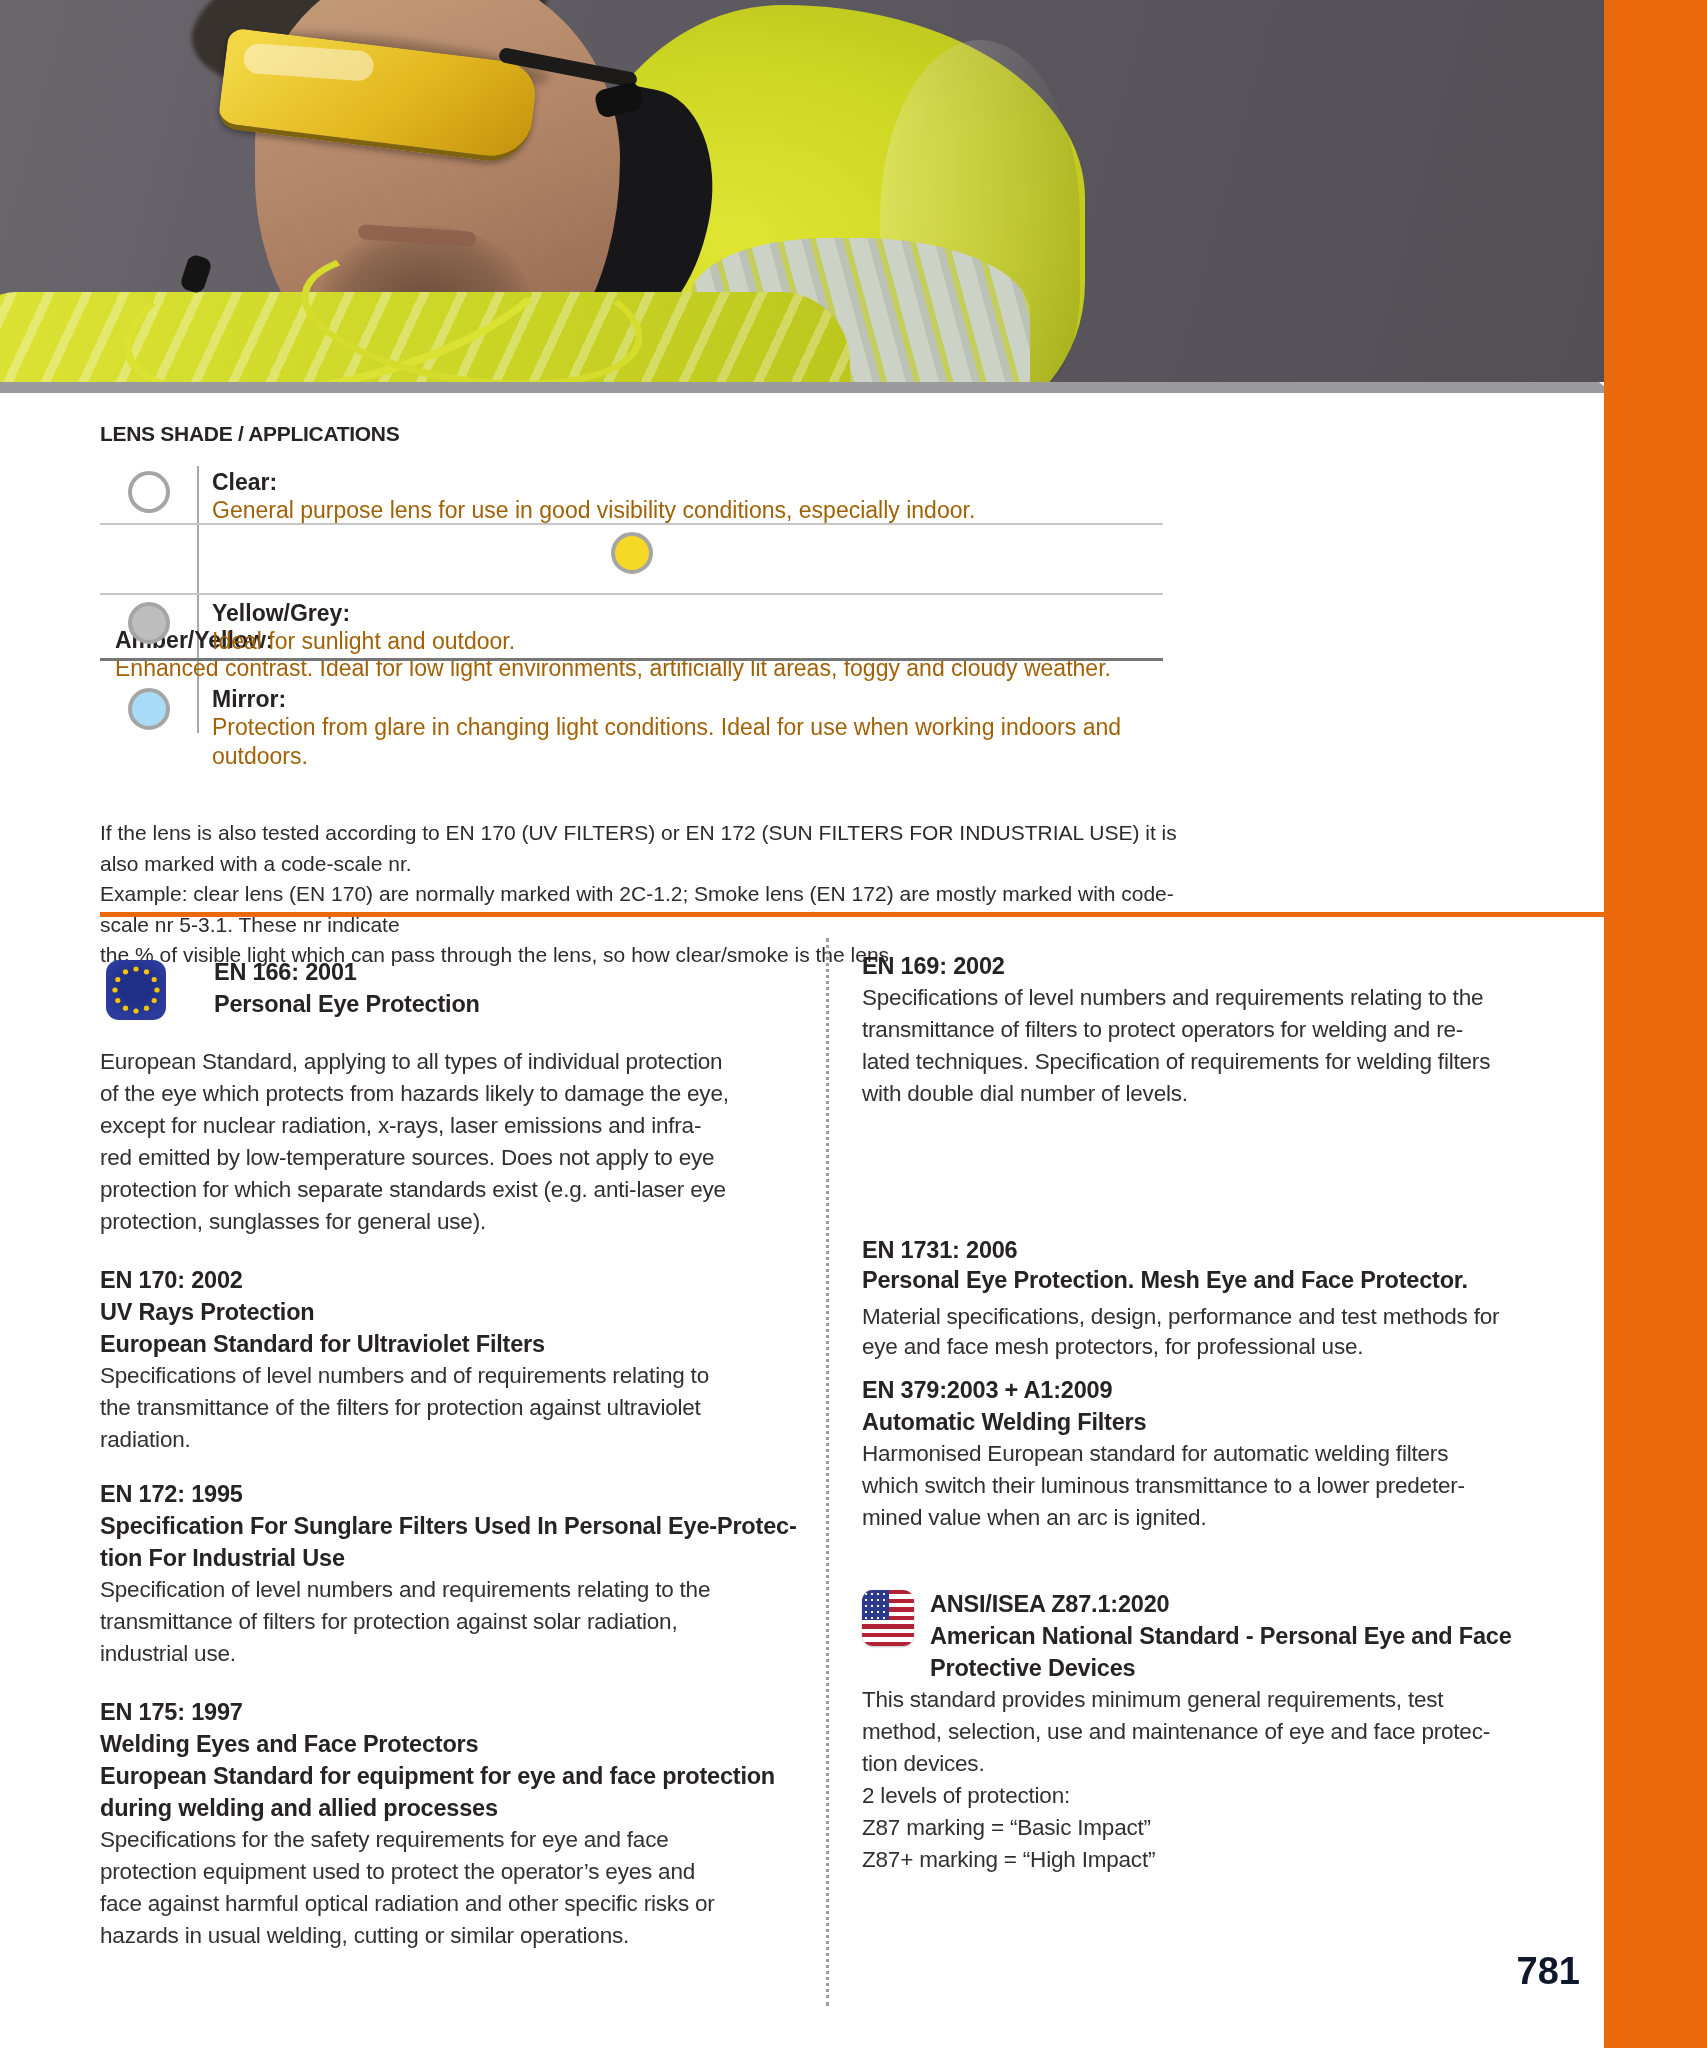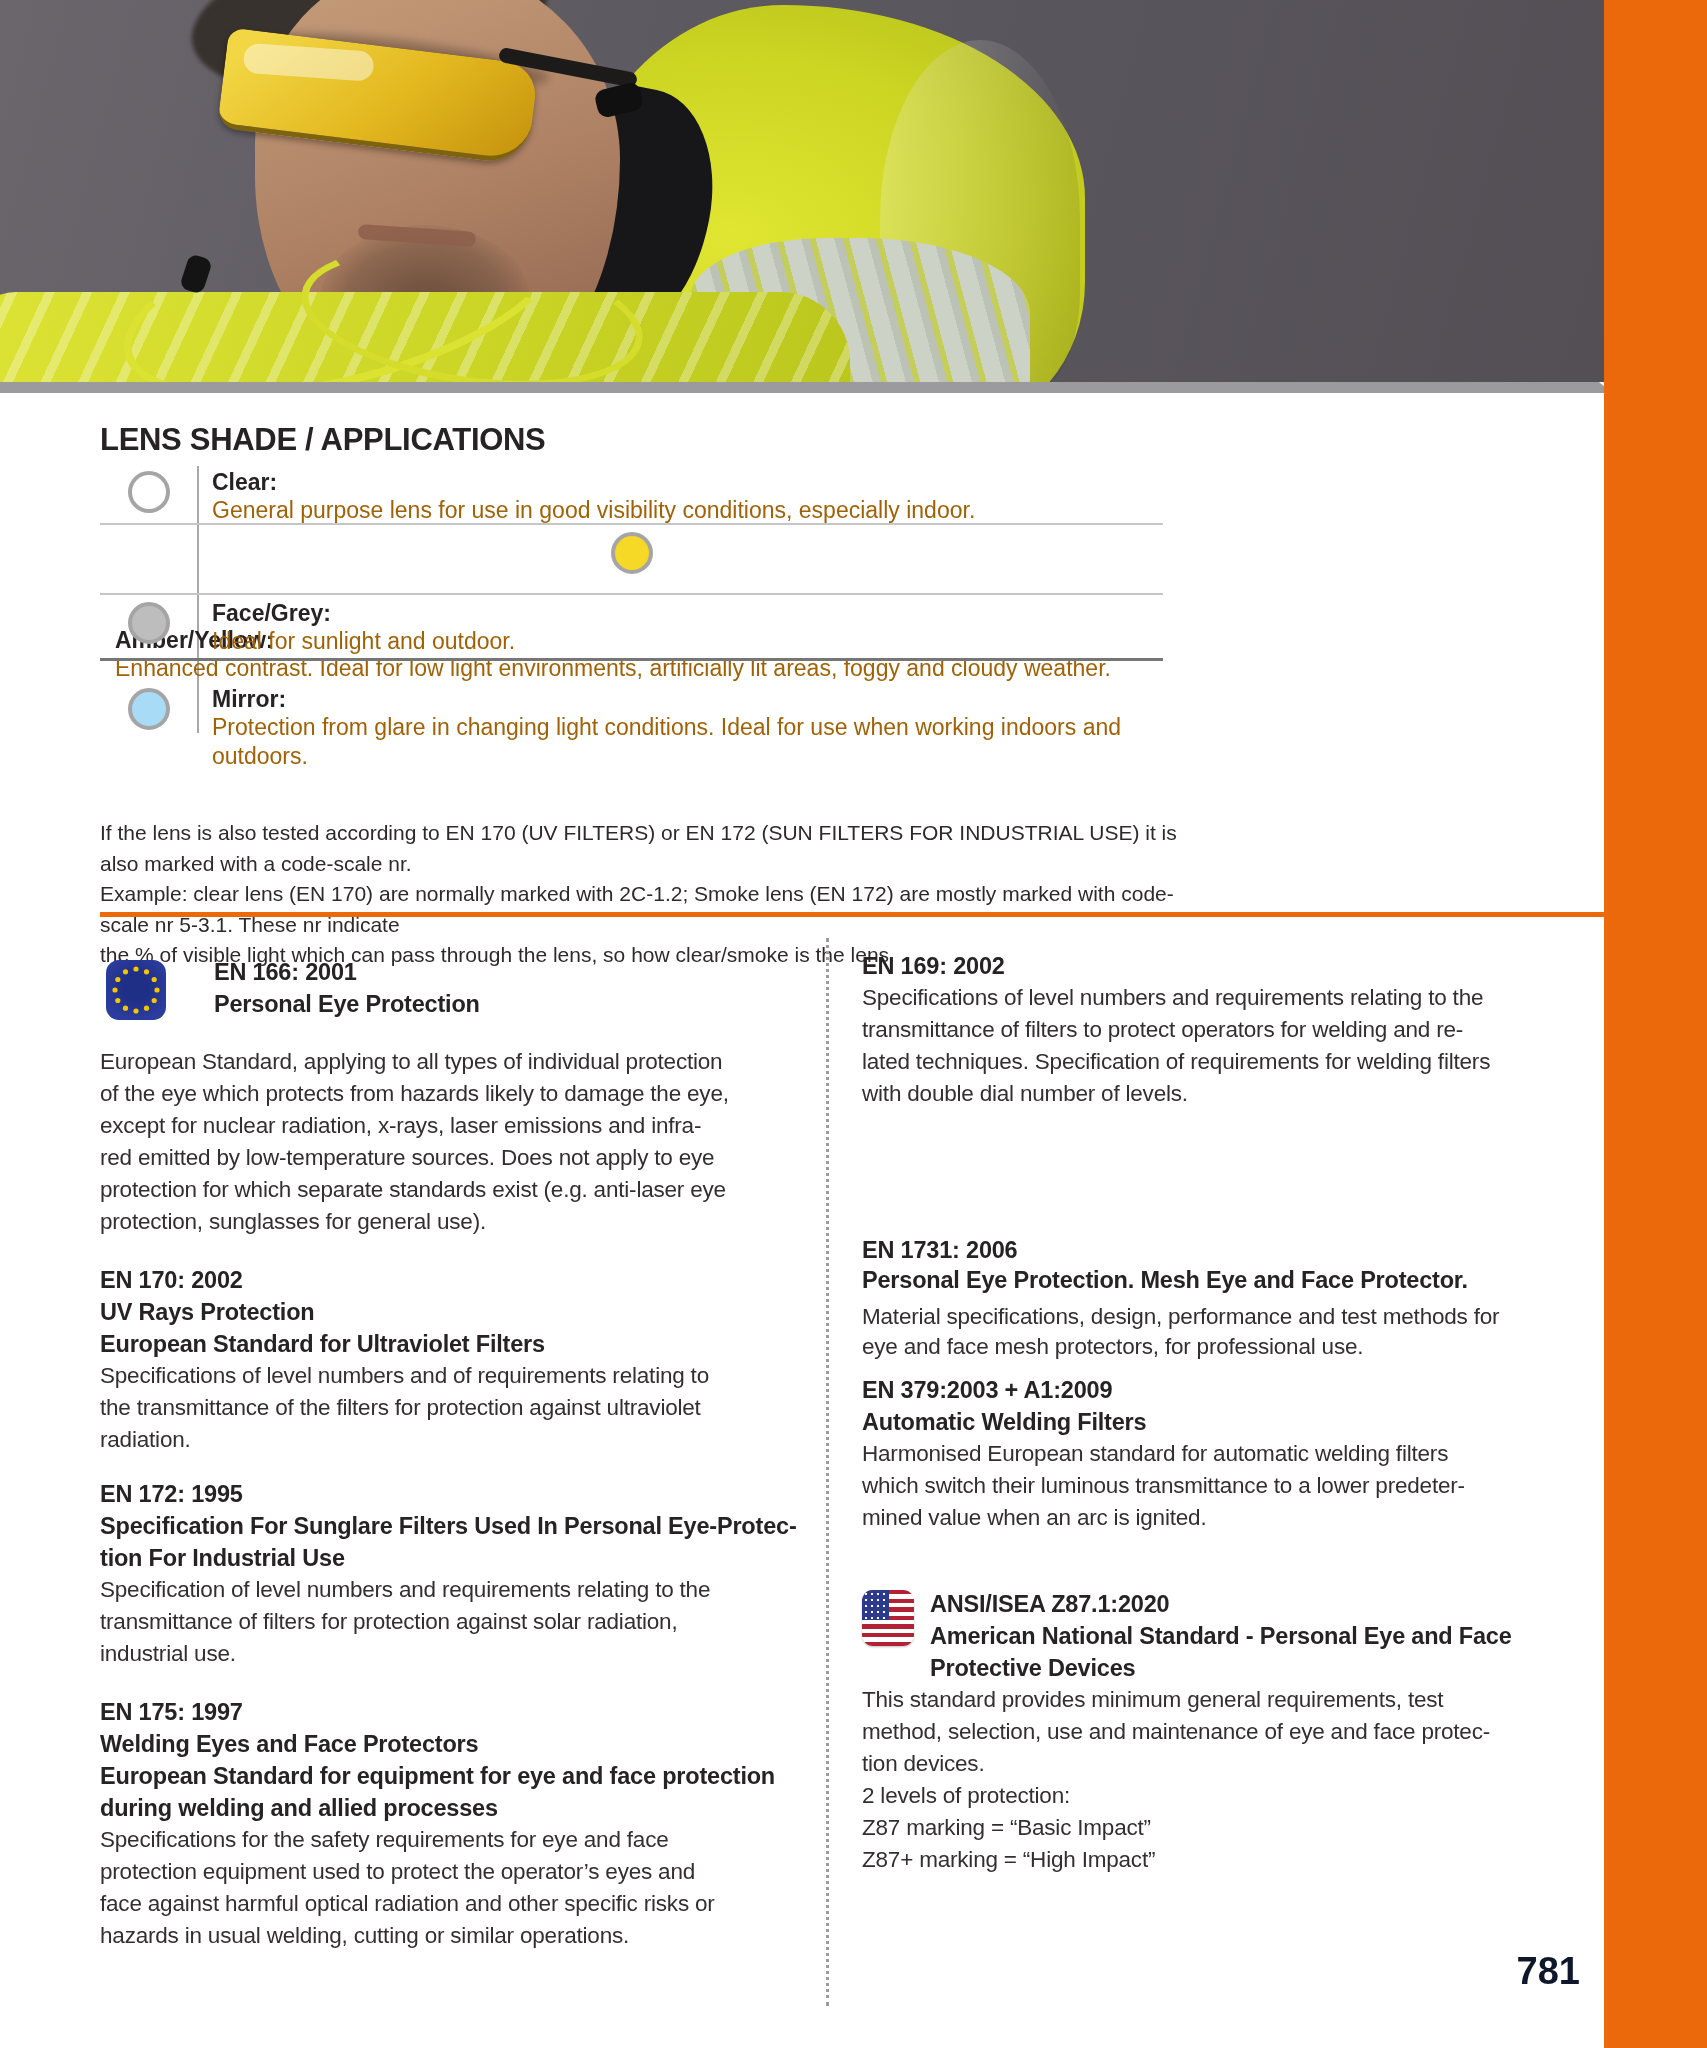--- a/index.html
+++ b/index.html
@@ -52,21 +52,21 @@
         border-radius:9px;transform:rotate(18deg);}
   .toggle2{position:absolute;left:596px;top:86px;width:46px;height:28px;background:#101010;
         border-radius:10px;transform:rotate(-14deg);}
   .photo-bar{position:absolute;left:0;top:382px;width:1612px;height:11px;background:#9b9a9c;
         clip-path:polygon(0 0,1599px 0,1612px 100%,0 100%);}
 
   
   .stripe{position:absolute;left:1604px;top:0;width:103px;height:2048px;background:#EB690B;}
 
   
-  .title{position:absolute;left:100px;top:422px;font-size:31px;font-weight:bold;
+  .title{position:absolute;left:100px;top:422px;font-size:21px;font-weight:bold;
          letter-spacing:-0.3px;color:#272324;}
   .lens-table{position:absolute;left:100px;top:464px;width:1063px;}
   .lens-table .vrule{position:absolute;left:97px;top:2px;bottom:6px;width:2px;background:#a8a8a8;}
   .lens-row{display:flex;box-sizing:border-box;position:relative;}
   .lens-row.r1{height:61px;border-bottom:2px solid #c6c6c6;}
   .lens-row.r2{height:70px;border-bottom:2px solid #c6c6c6;flex-direction:column;}
   .lens-row.r3{height:66px;border-bottom:3px solid #767676;}
   .lens-row.r4{height:80px;border-bottom:3px solid #767676;}
   .lens-row.r5{height:78px;padding-top:20px;}
   .sw-col{flex:0 0 97px;display:flex;justify-content:center;}
@@ -149,21 +149,21 @@
         <div class="lens-name">Amber/Yellow:</div>
         <div class="lens-desc">Enhanced contrast. Ideal for low light environments, artificially lit areas, foggy and cloudy weather.</div>
       </div>
     </div>
 
     <div class="lens-row r3">
       <div class="sw-col">
           <div class="swatch" style="background-color: rgb(189, 189, 189);"></div>
         </div>
       <div class="lens-text">
-        <div class="lens-name">Face/Grey:</div>
+        <div class="lens-name">Yellow/Grey:</div>
         <div class="lens-desc">Ideal for sunlight and outdoor.</div>
       </div>
     </div>
 
 
     <div class="lens-row r5">
       <div class="sw-col">
           <div class="swatch" style="background-color: rgb(168, 219, 245);"></div>
         </div>
       <div class="lens-text">

